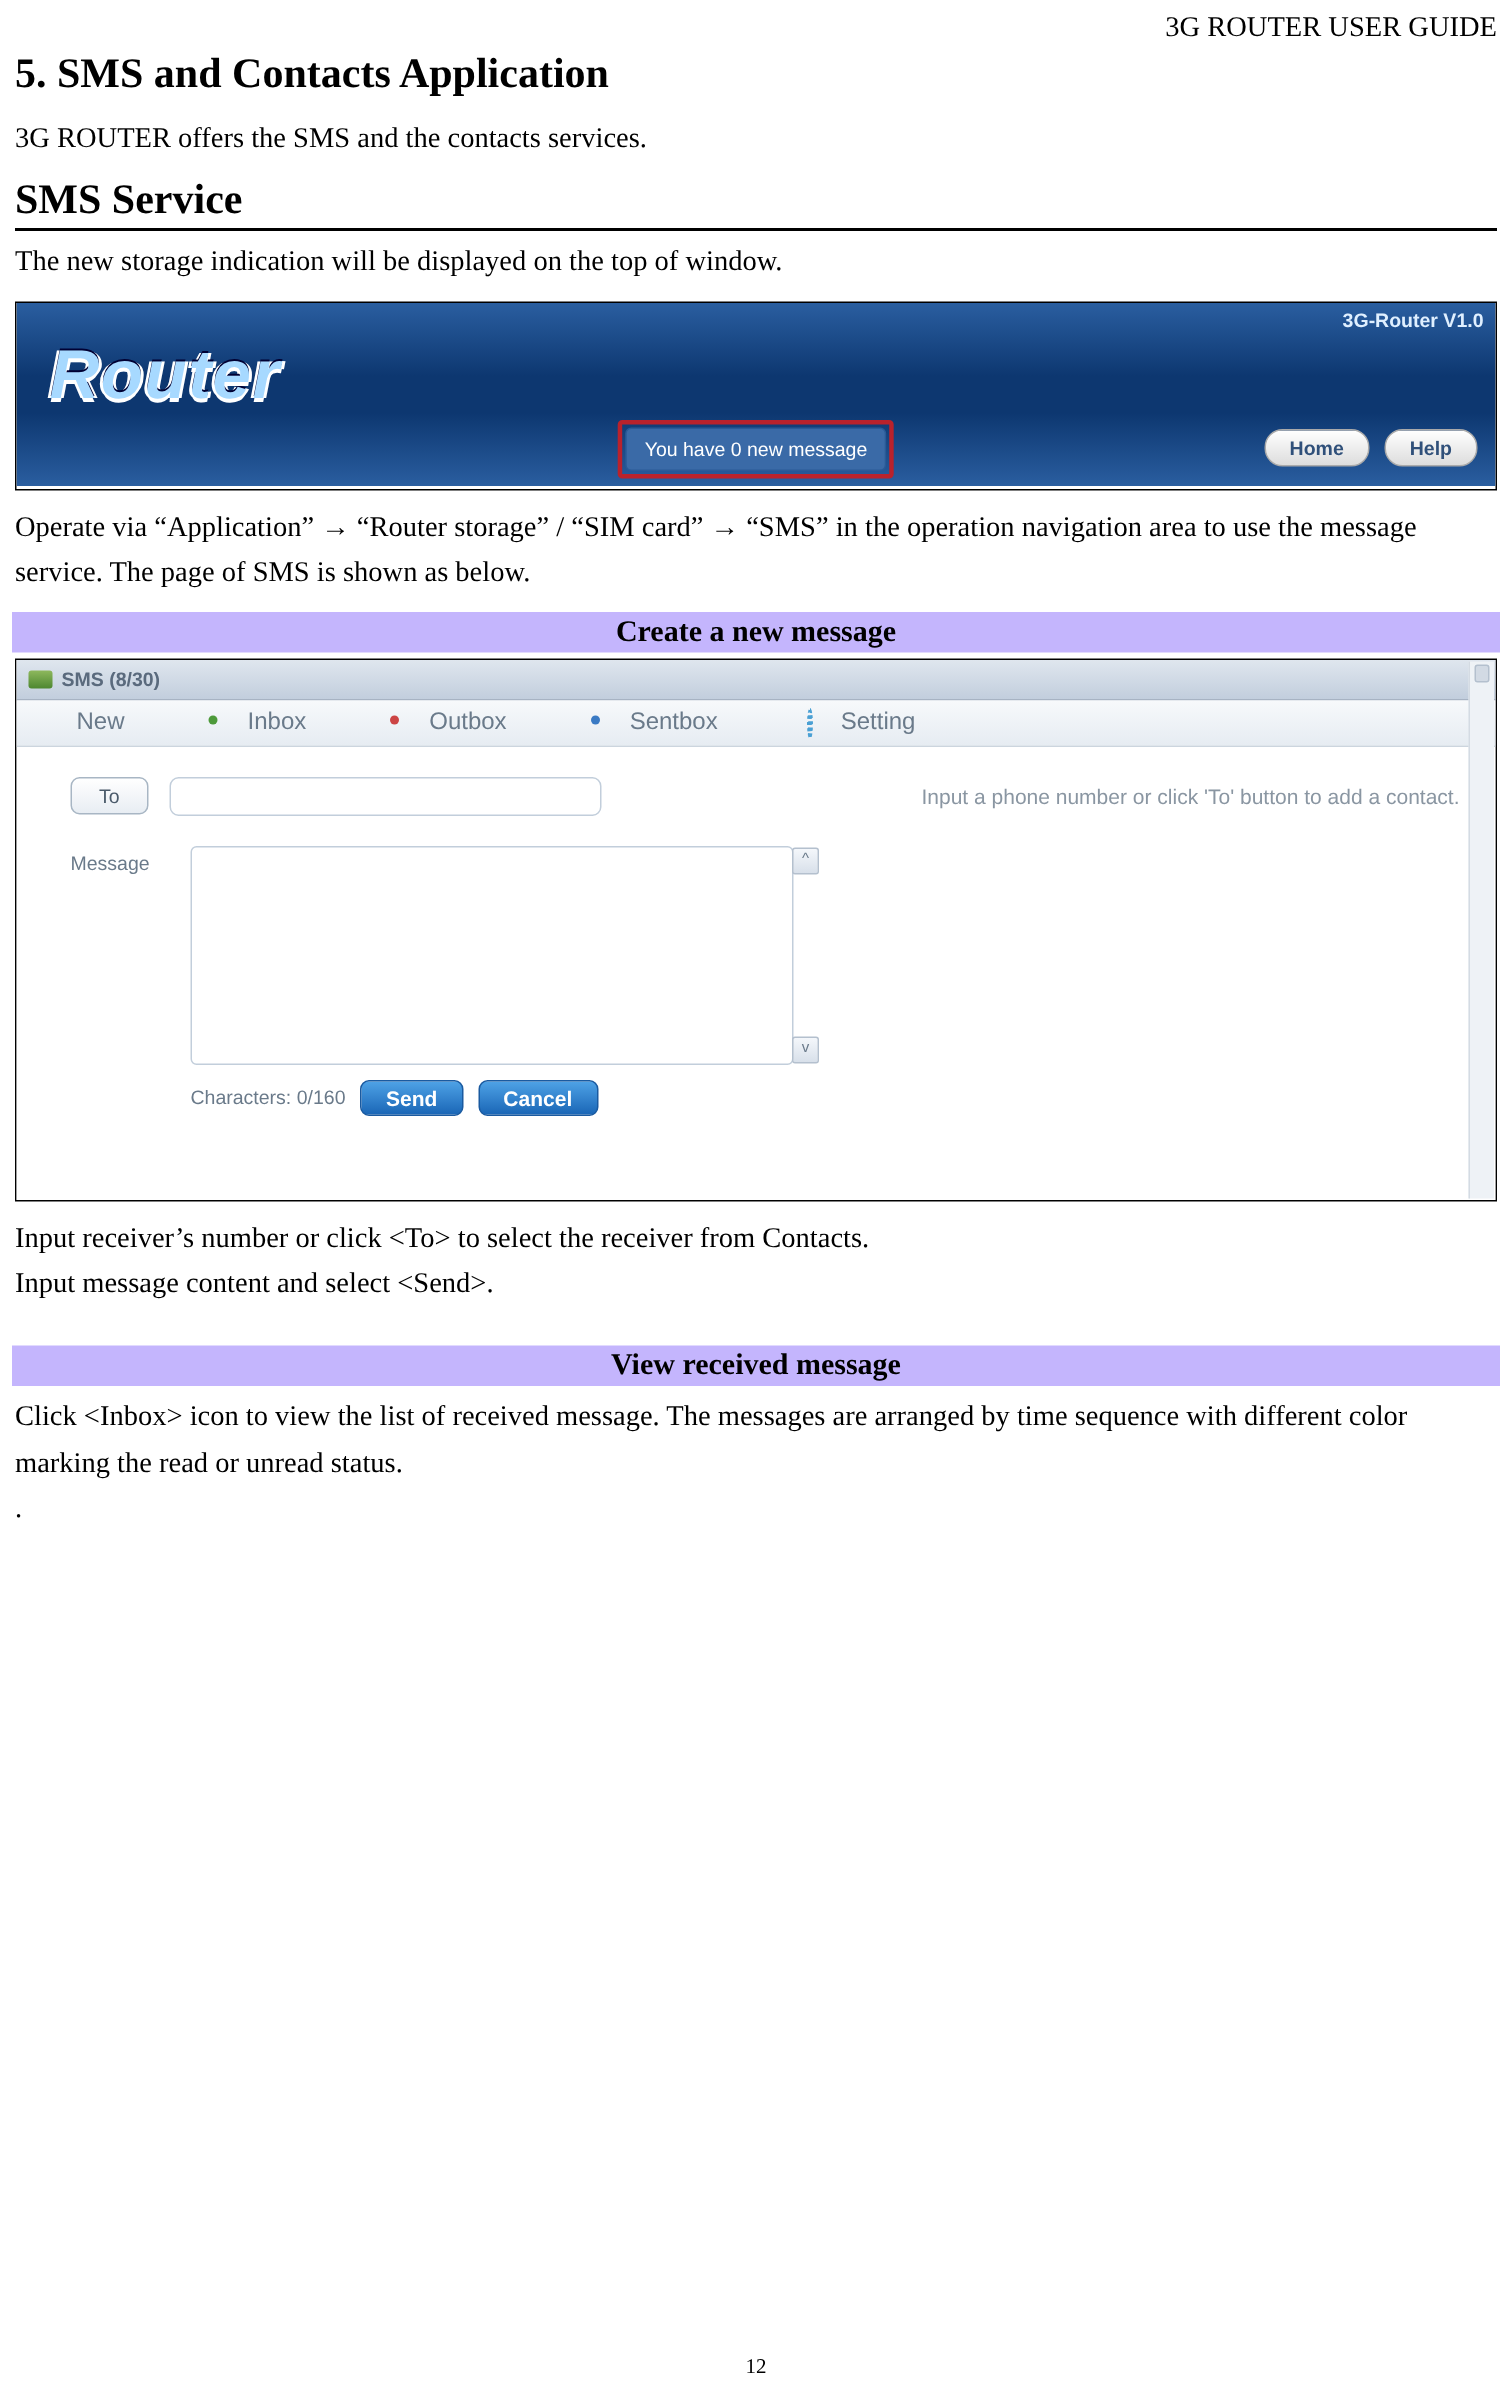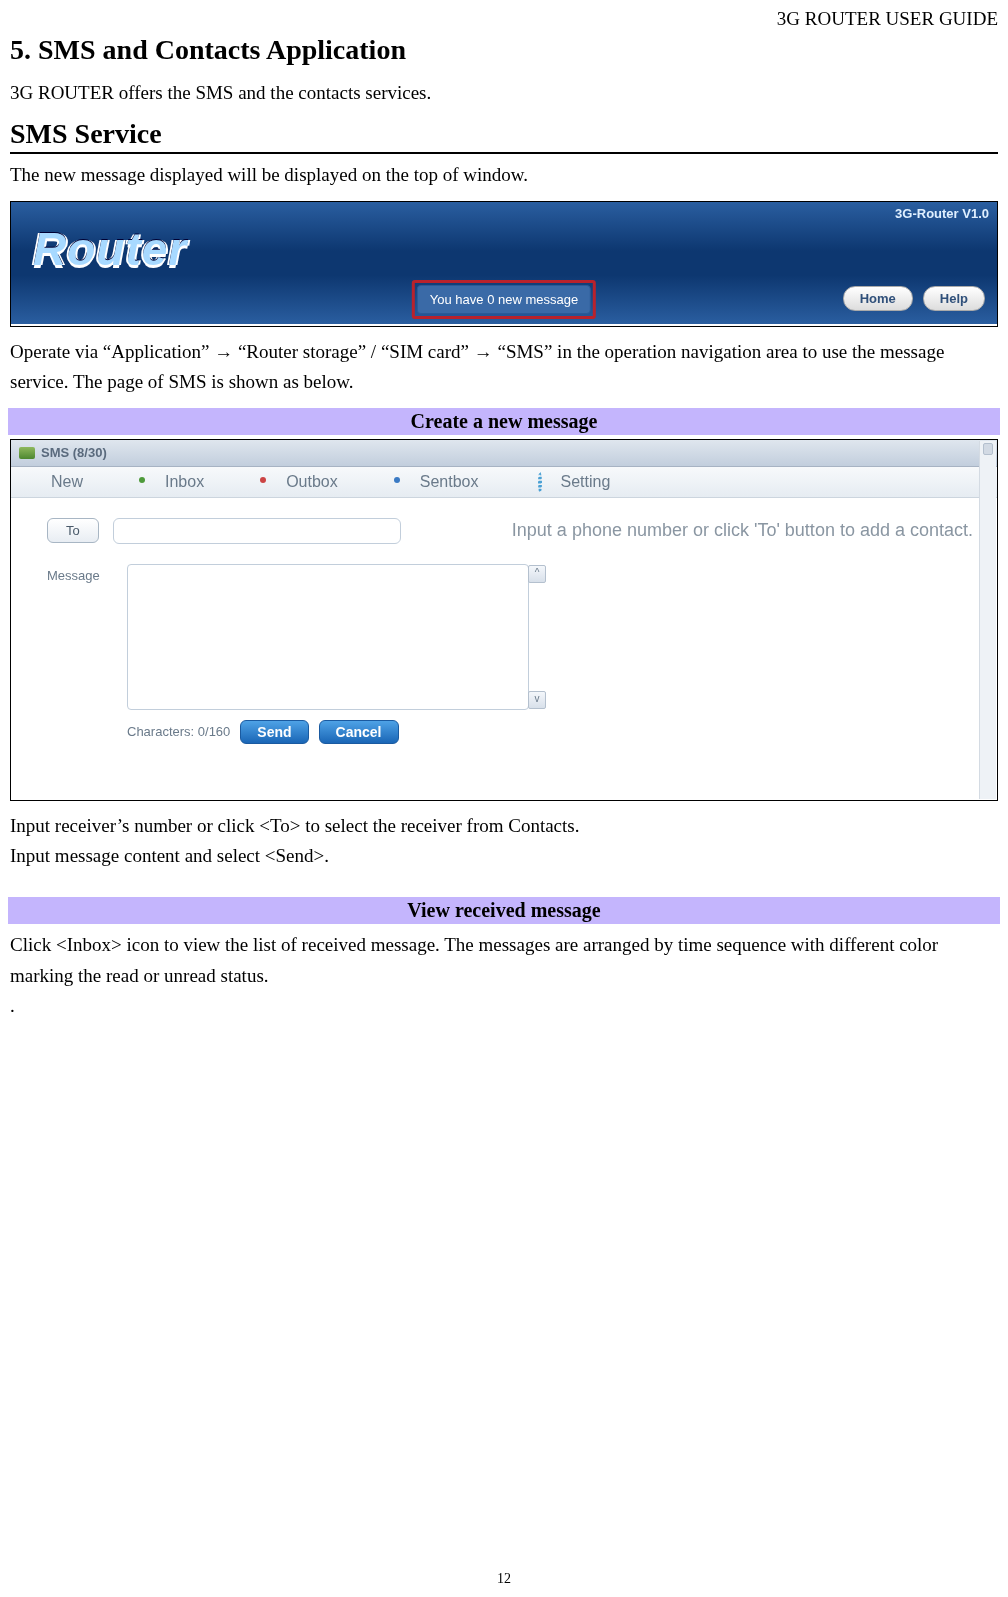--- a/index.html
+++ b/index.html
@@ -195,21 +195,21 @@
   .to-field-wrap {
     border: 1px solid #c2cedb;
     border-radius: 6px;
     width: 286px;
     height: 24px;
     background: #fff;
   }
   .hint {
     margin-left: auto;
     color: #8a96a2;
-    font-size: 18px;
+    font-size: 14px;
   }
   .msg-row {
     display: flex;
     gap: 20px;
   }
   .msg-label {
     width: 60px;
     padding-top: 4px;
   }
   .msg-area {
@@ -284,21 +284,21 @@
 
 <div class="page">
   <div class="header-right">3G ROUTER USER GUIDE</div>
 
   <h1 class="main-title">5. SMS and Contacts Application</h1>
 
   <div class="body-text">3G ROUTER offers the SMS and the contacts services.</div>
 
   <h2 class="section-title">SMS Service</h2>
 
-  <div class="body-text">The new message displayed will be displayed on the top of window.</div>
+  <div class="body-text">The new storage indication will be displayed on the top of window.</div>
 
   <div class="screenshot-frame" style="height:124px;">
     <div class="banner">
       <div class="banner-text">Router</div>
       <div class="version-label">3G-Router V1.0</div>
       <div class="msg-notice-wrap">
         <div class="msg-notice-outer">
           <div class="msg-notice">You have 0 new message</div>
         </div>
       </div>

